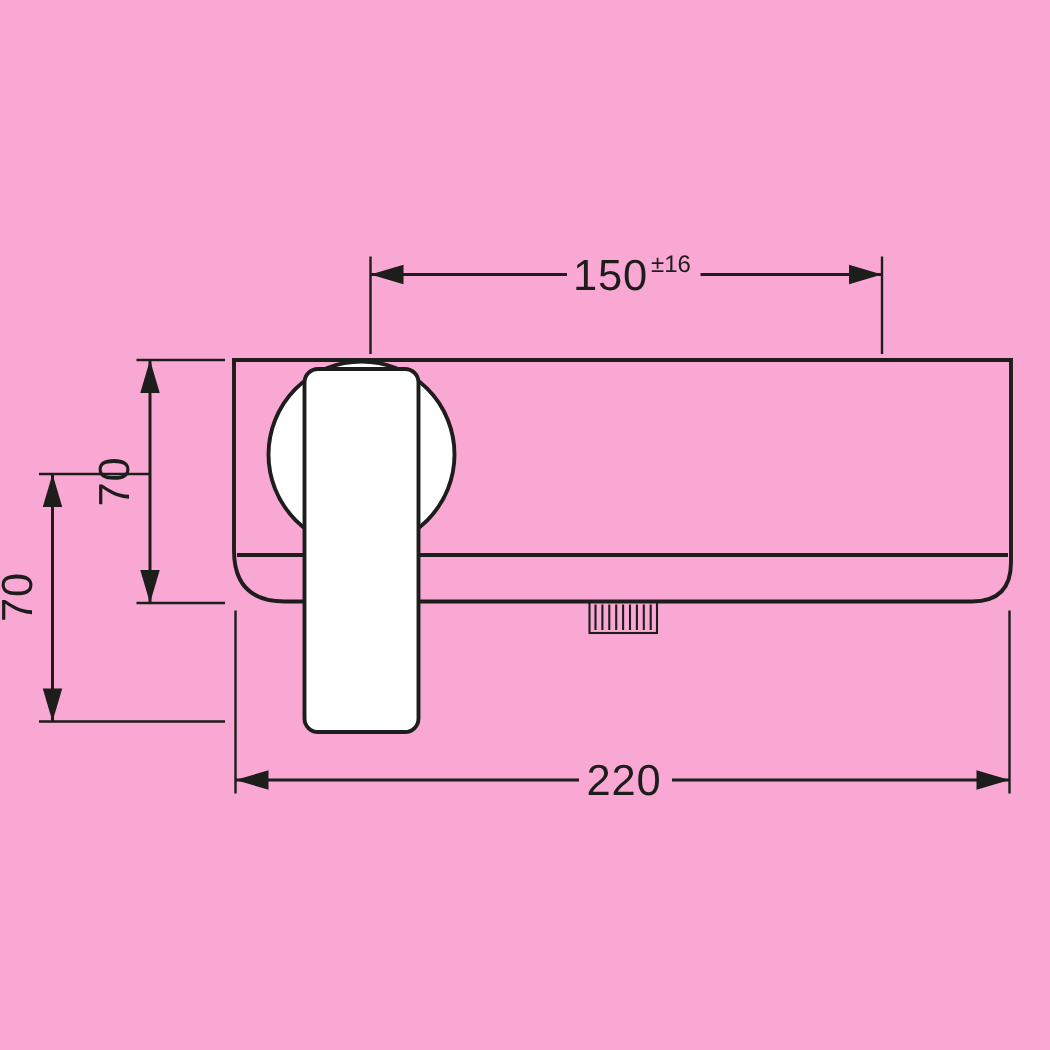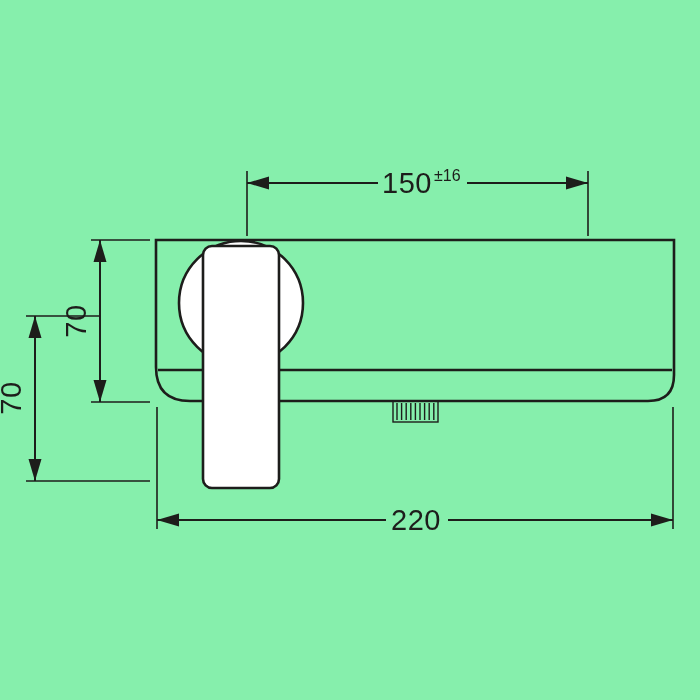--- a/index.html
+++ b/index.html
@@ -4,21 +4,21 @@
 <style>
   html, body {
     margin: 0;
     padding: 0;
     background: #ffffff;
   }
   .page {
     position: relative;
     width: 700px;
     height: 700px;
-    background: #86efac;
+    background: #f9a8d4;
     overflow: hidden;
   }
   svg {
     display: block;
   }
   .outline {
     fill: none;
     stroke: #1d1d1b;
     stroke-width: 2.6;
   }

